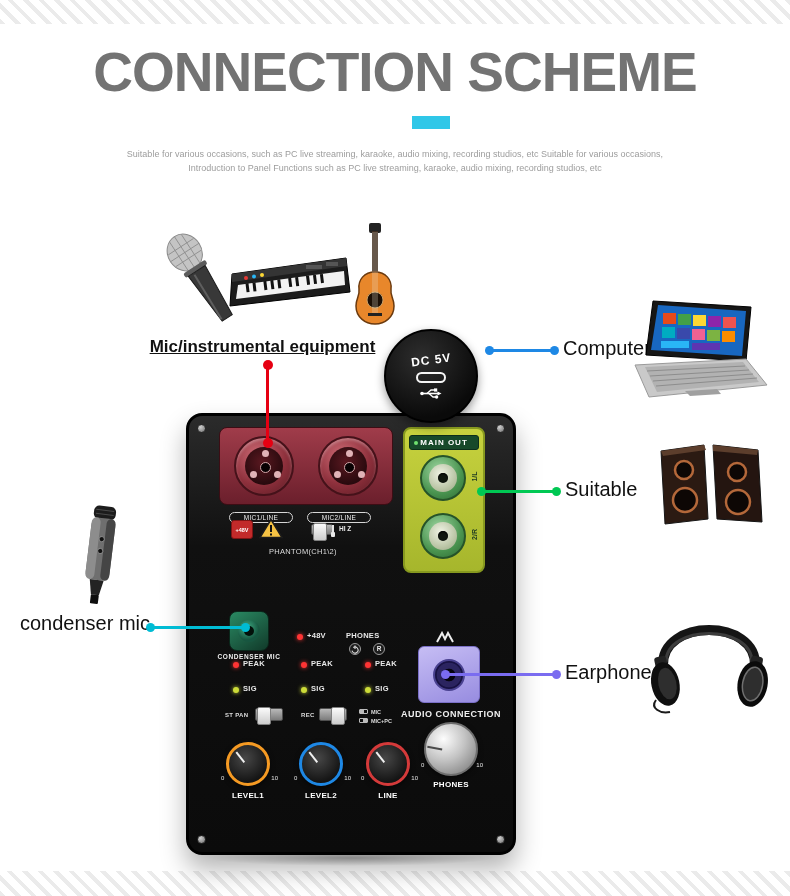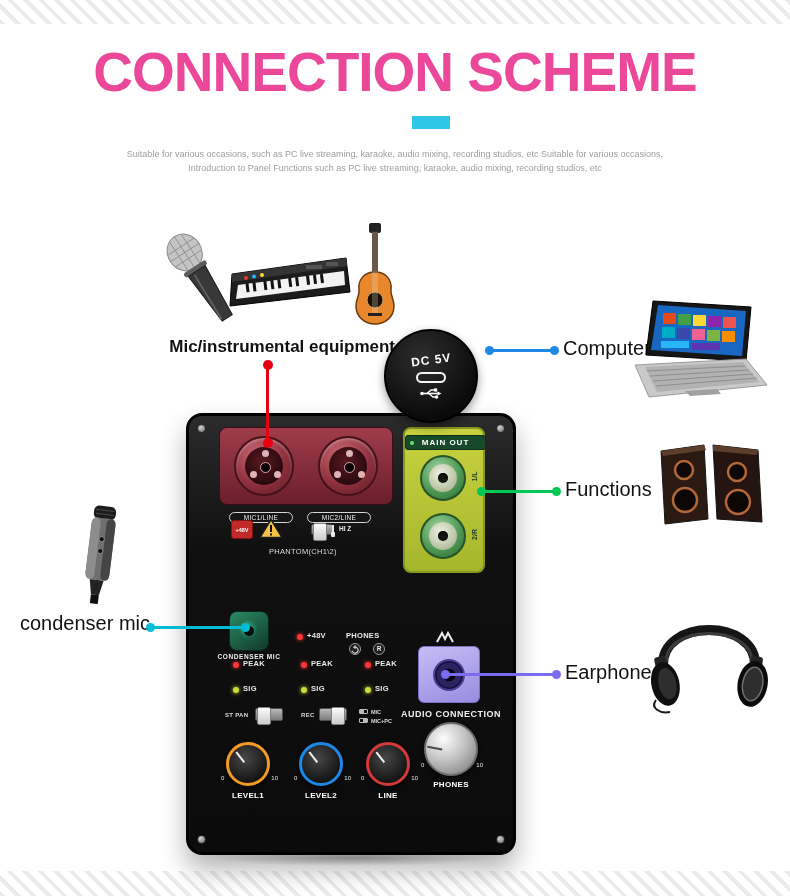--- a/index.html
+++ b/index.html
@@ -5,21 +5,21 @@
   * { box-sizing: border-box; margin: 0; padding: 0; }
   body { background:#fff; font-family:"Liberation Sans","DejaVu Sans",sans-serif; }
   .canvas { position:relative; width:790px; height:896px; margin:0 auto; background:#fff; overflow:hidden; }
 
   .stripes { position:absolute; left:0; width:790px; height:24px;
     background:repeating-linear-gradient(45deg,#ebebeb 0 4px,#ffffff 4px 11px); }
   .stripes.top { top:0; }
   .stripes.bottom { top:871px; height:25px; }
 
   .title { position:absolute; top:40px; left:0; width:100%; text-align:center;
-    font-size:55px; font-weight:900; letter-spacing:-1px; color:#ec4899; }
+    font-size:55px; font-weight:900; letter-spacing:-1px; color:#737373; }
   .title-accent { position:absolute; left:412px; top:116px; width:38px; height:13px; background:#2fc7e8; }
   .subtitle { position:absolute; top:148px; left:0; width:100%; text-align:center;
     font-size:9px; line-height:1.55; color:#9d9d9d; }
 
   .callout { position:absolute; color:#111; font-weight:500; font-size:20px; white-space:nowrap; }
   .callout.small { font-size:17px; font-weight:600; }
 
   .hline { position:absolute; height:3px; z-index:5; }
   .hline::before,.hline::after { content:""; position:absolute; width:9px; height:9px; border-radius:50%; background:inherit; top:-3px; }
   .hline::before { left:-4px; } .hline::after { right:-4px; }
@@ -54,21 +54,21 @@
     color:#eee; font-size:6.5px; line-height:10px; text-align:center; letter-spacing:.3px; }
 
   .btn48 { position:absolute; left:42px; top:104px; width:22px; height:19px; background:#c22a2a;
     border:1px solid #7e1414; border-radius:3px; color:#fff; font-size:5.5px; font-weight:bold;
     text-align:center; line-height:18px; }
   .hiz-label { position:absolute; left:150px; top:109px; font-size:6.5px; color:#e8e8e8; font-weight:bold; }
   .phantom { position:absolute; left:36px; top:131px; font-size:7.5px; color:#ddd; letter-spacing:.3px;padding-left:44px; }
 
   .mo-panel { position:absolute; left:214px; top:11px; width:82px; height:146px; border-radius:8px;
     background:linear-gradient(180deg,#c7d23e,#a6b62c); border:2px solid #87991f; }
-  .mo-header { position:relative; margin:6px auto 0; width:81px; height:15px; background:#17492a;
+  .mo-header { position:relative; margin:6px auto 0; width:70px; height:15px; background:#17492a;
     border:1px solid #0d2e1a; border-radius:3px; color:#fff; font-size:8px; font-weight:bold;
     text-align:center; line-height:13px; letter-spacing:1px; }
   .mo-header::before { content:""; position:absolute; left:4px; top:5px; width:4px; height:4px;
     border-radius:50%; background:#6fe06f; }
   .trs { position:absolute; left:15px; width:46px; height:46px; border-radius:50%;
     background:radial-gradient(circle at 40% 32%, #9ed6a0, #49934f 60%, #2d6a33); border:2px solid #265329; }
   .trs::before { content:""; position:absolute; inset:7px; border-radius:50%;
     background:radial-gradient(circle at 42% 36%, #f0f3e4, #b8c3a3 65%, #96a285); }
   .trs::after { content:""; position:absolute; inset:16px; border-radius:50%; background:#10170f;
     box-shadow:inset 0 1px 2px #000; }
@@ -198,21 +198,21 @@
     <svg width="66" height="105" viewBox="0 0 66 105">
       <rect x="27" y="1" width="12" height="10" rx="2" fill="#222"></rect>
       <rect x="30" y="9" width="6" height="46" fill="#3d2b1f"></rect>
       <path d="M33,50 C22,50 16,58 17,67 C18,74 14,76 14,84 C14,95 23,102 33,102 C43,102 52,95 52,84 C52,76 48,74 49,67 C50,58 44,50 33,50 Z" fill="#e8872b" stroke="#6b3a0e" stroke-width="1.5"></path>
       <circle cx="33" cy="78" r="8" fill="#1d0f05" stroke="#c9a26a" stroke-width="1"></circle>
       <rect x="26" y="91" width="14" height="3" fill="#222"></rect>
       <path d="M31,10 V91 M33,10 V91 M35,10 V91" stroke="#e8e0d0" stroke-width="0.5"></path>
     </svg>
   </div>
 
-  <div class="callout small" style="left:130px; top:337px; width:265px; text-align:right;">Mic/instrumental equipment</div>
+  <div class="callout small" style="left:130px; top:337px; width:265px; text-align:center;text-decoration:underline;">Mic/instrumental equipment</div>
   <div class="vline" style="left:266px; top:364px; height:80px; background:#e60012;"></div>
 
   <div class="dc-circle">
     <span class="dc-text">DC 5V</span>
     <div class="usbc"></div>
     <svg width="24" height="13" viewBox="0 0 24 13">
       <path d="M2,6.5 H19" stroke="#fff" stroke-width="1.6"></path>
       <circle cx="3" cy="6.5" r="1.8" fill="#fff"></circle>
       <path d="M8,6.5 L12,3 H15" stroke="#fff" stroke-width="1.3" fill="none"></path>
       <rect x="15" y="1.4" width="3.2" height="3.2" fill="#fff"></rect>
@@ -243,21 +243,21 @@
           <rect x="59" y="44" width="28" height="7" fill="#5e35b1"></rect>
       </g>
       <polygon points="2,66 113,60 134,86 16,98" fill="#c9c9c9" stroke="#9a9a9a"></polygon>
       <polygon points="12,68 110,63 126,83 24,93" fill="#b2b2b2"></polygon>
       <path d="M14,72 L112,67 M17,77 L116,71 M20,82 L120,75 M23,87 L124,79" stroke="#8d8d8d" stroke-width="1" fill="none"></path>
       <polygon points="52,92 84,90 88,95 57,97" fill="#a0a0a0"></polygon>
     </svg>
   </div>
 
   <div class="hline" style="left:481px; top:490px; width:76px; background:#00c853;"></div>
-  <div class="callout" style="left:565px; top:478px;">Functions</div>
+  <div class="callout" style="left:565px; top:478px;">Suitable</div>
   <div class="img-box" style="left:657px; top:441px;">
     <svg width="110" height="86" viewBox="0 0 110 86">
       <polygon points="4,10 47,4 51,78 8,83" fill="#2b1a12" stroke="#171717"></polygon>
       <polygon points="4,10 47,4 49,9 6,15" fill="#5c3e2c"></polygon>
       <circle cx="27" cy="29" r="9" fill="#0d0705" stroke="#b4683a" stroke-width="2.5"></circle>
       <circle cx="28" cy="59" r="12" fill="#0d0705" stroke="#b4683a" stroke-width="2.5"></circle>
       <polygon points="56,4 101,9 105,81 60,78" fill="#241510" stroke="#141414"></polygon>
       <polygon points="56,4 101,9 100,14 56,10" fill="#5c3e2c"></polygon>
       <circle cx="80" cy="31" r="9" fill="#0d0705" stroke="#b4683a" stroke-width="2.5"></circle>
       <circle cx="81" cy="61" r="12" fill="#0d0705" stroke="#b4683a" stroke-width="2.5"></circle>

